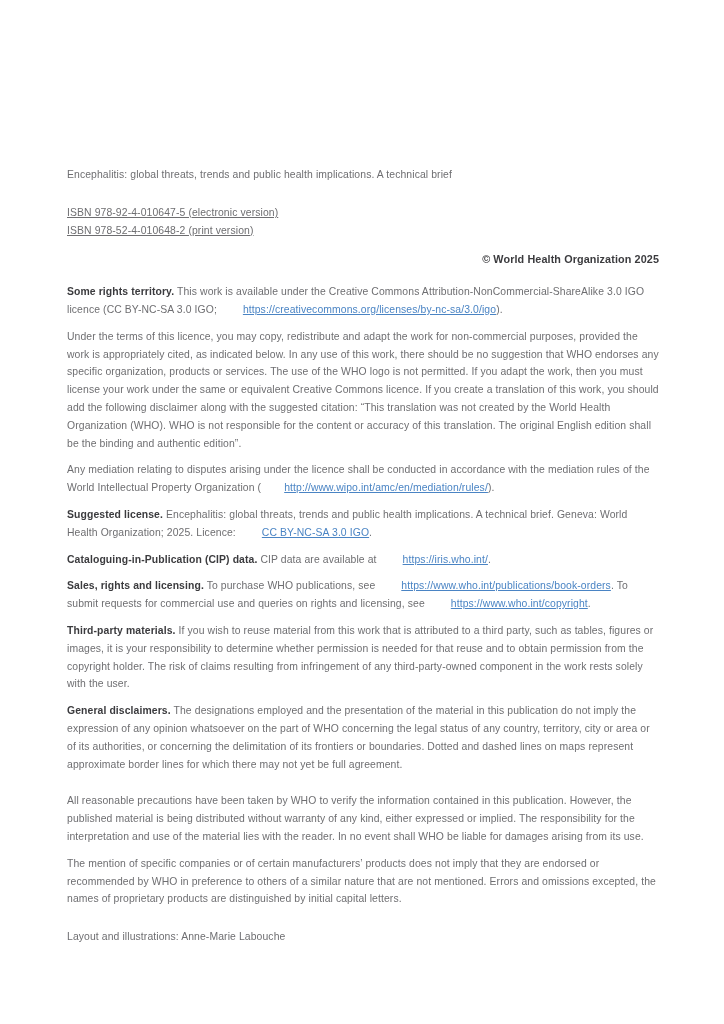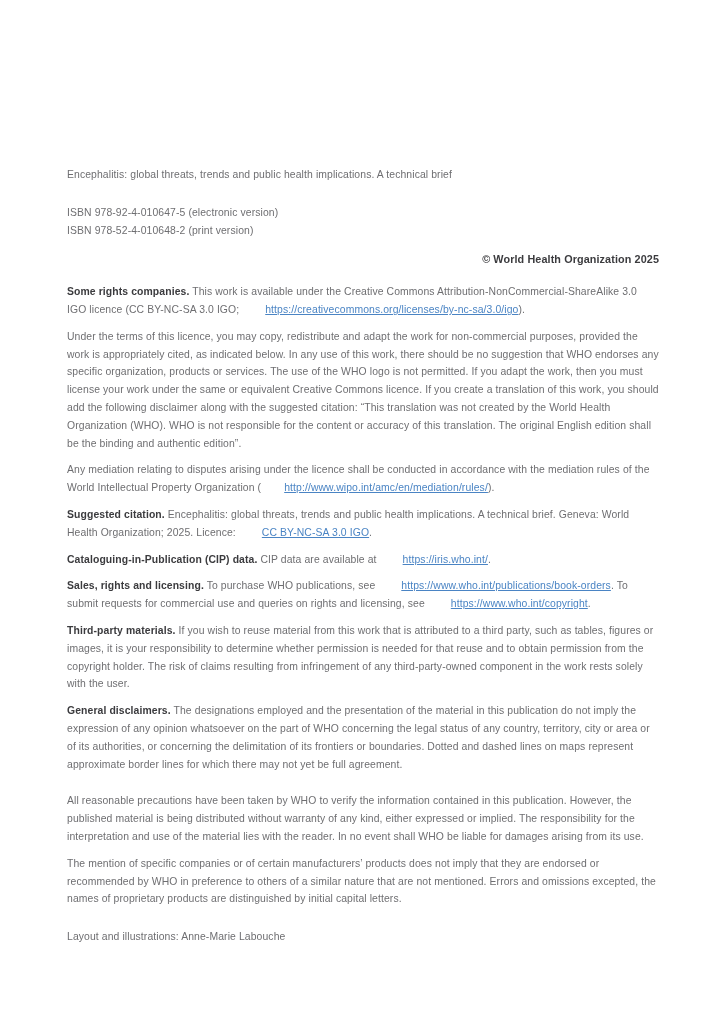--- a/index.html
+++ b/index.html
@@ -37,20 +37,21 @@
     text-align: left;
   }
   .title-line {
     margin-bottom: 20px;
   }
   .isbn {
     margin: 0;
   }
   .isbn-block {
     margin-bottom: 12px;
+    text-decoration: underline;
   }
   .copyright {
     text-align: right;
     font-weight: bold;
     color: #3b3b3e;
     font-size: 10.8px;
     margin: 0 0 14px 0;
     letter-spacing: 0.01em;
   }
   .para {
@@ -82,31 +83,31 @@
     <p class="line title-line">Encephalitis: global threats, trends and public health implications. A technical brief</p>
 
     <div class="isbn-block">
       <p class="isbn">ISBN 978-92-4-010647-5 (electronic version)</p>
       <p class="isbn">ISBN 978-52-4-010648-2 (print version)</p>
     </div>
 
     <p class="copyright">© World Health Organization 2025</p>
 
     <p class="para">
-      <span class="lead">Some rights companies.</span><span> This work is available under the Creative Commons Attribution-NonCommercial-ShareAlike 3.0 IGO licence (CC BY-NC-SA 3.0 IGO; </span><a class="link" href="#">https://creativecommons.org/licenses/by-nc-sa/3.0/igo</a><span>).</span>
+      <span class="lead">Some rights territory.</span><span> This work is available under the Creative Commons Attribution-NonCommercial-ShareAlike 3.0 IGO licence (CC BY-NC-SA 3.0 IGO; </span><a class="link" href="#">https://creativecommons.org/licenses/by-nc-sa/3.0/igo</a><span>).</span>
     </p>
 
     <p class="para">Under the terms of this licence, you may copy, redistribute and adapt the work for non-commercial purposes, provided the work is appropriately cited, as indicated below. In any use of this work, there should be no suggestion that WHO endorses any specific organization, products or services. The use of the WHO logo is not permitted. If you adapt the work, then you must license your work under the same or equivalent Creative Commons licence. If you create a translation of this work, you should add the following disclaimer along with the suggested citation: “This translation was not created by the World Health Organization (WHO). WHO is not responsible for the content or accuracy of this translation. The original English edition shall be the binding and authentic edition”.</p>
 
     <p class="para">
       <span>Any mediation relating to disputes arising under the licence shall be conducted in accordance with the mediation rules of the World Intellectual Property Organization (</span><a class="link" href="#">http://www.wipo.int/amc/en/mediation/rules/</a><span>).</span>
     </p>
 
     <p class="para">
-      <span class="lead">Suggested citation.</span><span> Encephalitis: global threats, trends and public health implications. A technical brief. Geneva: World Health Organization; 2025. Licence: </span><a class="link" href="#">CC BY-NC-SA 3.0 IGO</a><span>.</span>
+      <span class="lead">Suggested license.</span><span> Encephalitis: global threats, trends and public health implications. A technical brief. Geneva: World Health Organization; 2025. Licence: </span><a class="link" href="#">CC BY-NC-SA 3.0 IGO</a><span>.</span>
     </p>
 
     <p class="para">
       <span class="lead">Cataloguing-in-Publication (CIP) data.</span><span> CIP data are available at </span><a class="link" href="#">https://iris.who.int/</a><span>.</span>
     </p>
 
     <p class="para">
       <span class="lead">Sales, rights and licensing.</span><span> To purchase WHO publications, see </span><a class="link" href="#">https://www.who.int/publications/book-orders</a><span>. To submit requests for commercial use and queries on rights and licensing, see </span><a class="link" href="#">https://www.who.int/copyright</a><span>.</span>
     </p>
 

